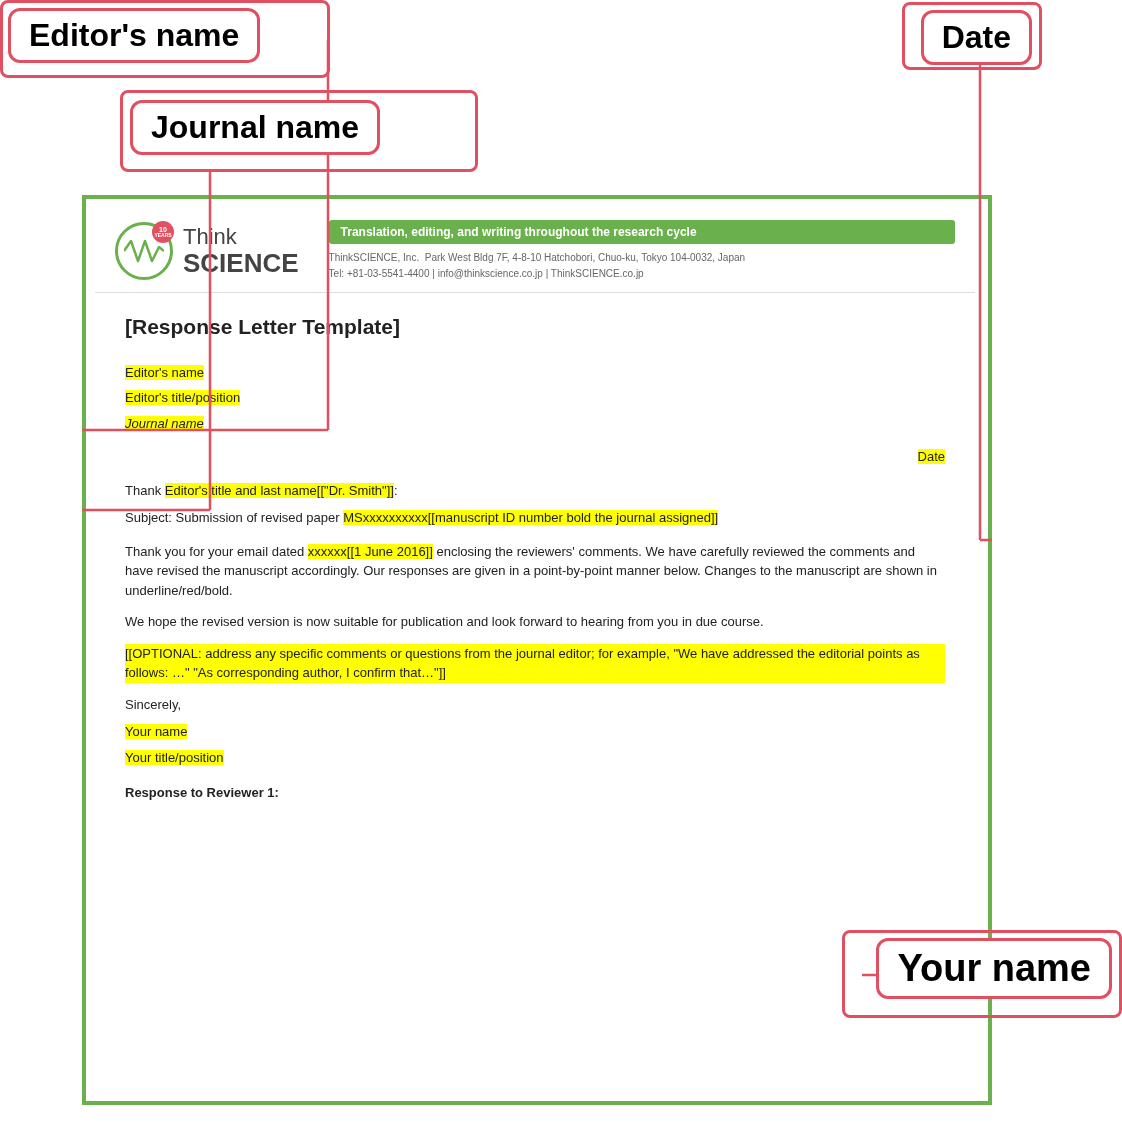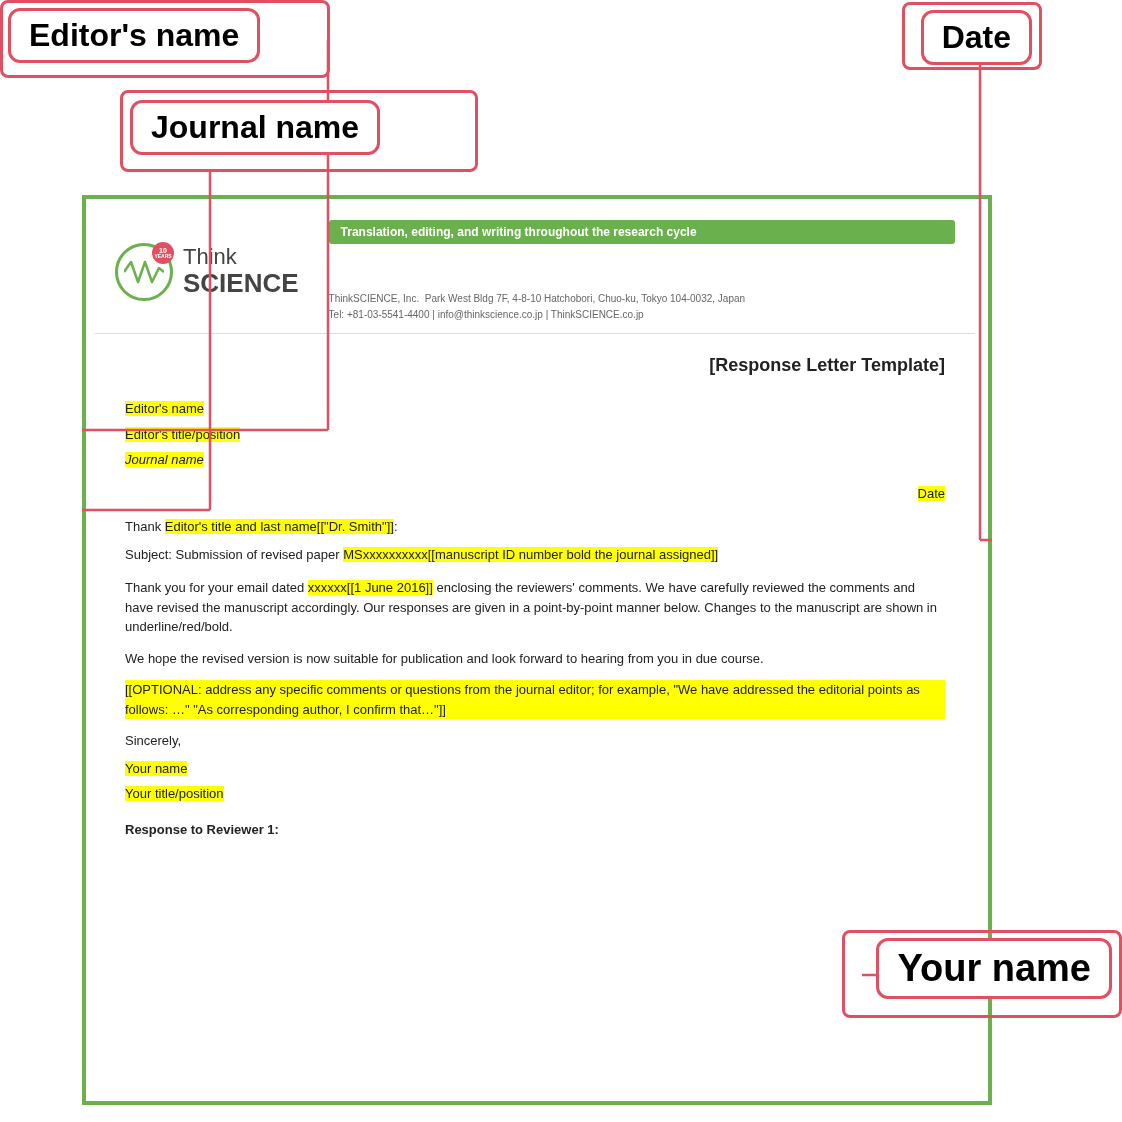--- a/index.html
+++ b/index.html
@@ -165,21 +165,20 @@
     }
     .ts-science {
       font-size: 26px;
       font-weight: 900;
       color: #444;
     }
     .ts-right {
       flex: 1;
       display: flex;
       flex-direction: column;
-      gap: 41px;
     }
     .ts-tagline {
       background: #6ab04c;
       color: white;
       font-size: 12px;
       font-weight: bold;
       padding: 5px 12px;
       border-radius: 3px;
       margin-bottom: 6px;
       display: inline-block;
@@ -191,22 +190,22 @@
     }
 
     
     .letter-body {
       padding: 0 30px 20px 30px;
       font-size: 13px;
       color: #222;
       line-height: 1.5;
     }
     .letter-title {
-      text-align: right;
-      font-size: 18px;
+      text-align: left;
+      font-size: 21px;
       font-weight: bold;
       margin-bottom: 20px;
     }
     .highlight {
       background: #ffff00;
     }
     .field-line {
       margin-bottom: 6px;
     }
     .date-right {

